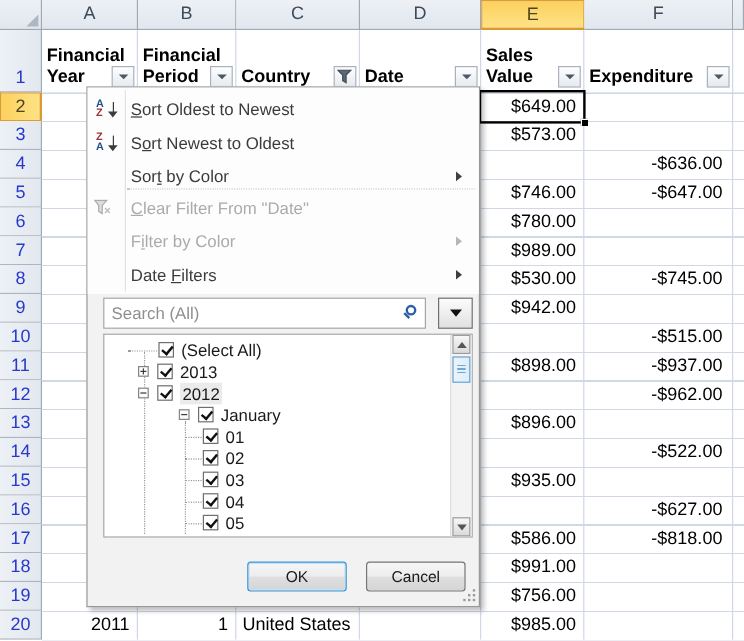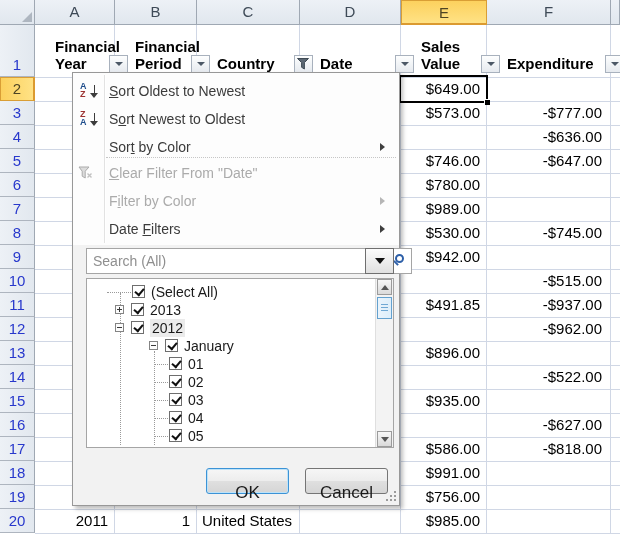--- a/index.html
+++ b/index.html
@@ -22,21 +22,21 @@
           border-right:1px solid #9FA8B3;border-bottom:1px solid #9FA8B3;}
   .corner .tri{position:absolute;right:2px;bottom:2px;width:0;height:0;
           border-left:10px solid transparent;border-bottom:10px solid #AEB6C0;}
 
   
   .vline{position:absolute;top:25px;height:508px;width:1px;background:#D0D7E5;}
   .hlines{position:absolute;left:35px;top:77px;right:0;height:457px;
           background:repeating-linear-gradient(to bottom,#D0D7E5 0 1px,transparent 1px 24px);}
 
   
-  .hcell{position:absolute;top:25px;height:52px;margin-left:16px;}
+  .hcell{position:absolute;top:25px;height:52px;}
   .hlabel{display:flex;flex-direction:column;justify-content:flex-end;height:100%;
           padding:0 0 5px 4px;font-weight:bold;font-size:15px;color:#000;line-height:17px;}
   .fbtn{position:absolute;right:3px;bottom:4px;width:19px;height:18px;
         background:linear-gradient(180deg,#FDFEFE,#E6EAEF);border:1px solid #A8B1BD;
         display:flex;align-items:center;justify-content:center;padding:0;cursor:default;}
   .tridown{width:0;height:0;border-left:4px solid transparent;border-right:4px solid transparent;
         border-top:4px solid #4C5866;}
 
   
   .cell{position:absolute;height:24px;line-height:24px;font-size:15px;color:#000;}
@@ -69,21 +69,21 @@
   .sico{position:absolute;left:6px;top:6px;width:22px;height:16px;}
   .sico .lt{position:absolute;left:1px;font-weight:bold;font-size:9px;line-height:9px;}
   .sico .top{top:-1px;} .sico .bot{top:7px;}
   .sico .blue{color:#1F4E8C;} .sico .red{color:#9C3332;}
   .sico .stem{position:absolute;right:6px;top:2px;width:1px;height:9px;background:#3C3C3C;}
   .sico .head{position:absolute;right:3px;top:10px;width:0;height:0;
         border-left:4px solid transparent;border-right:4px solid transparent;border-top:5px solid #3C3C3C;}
   .cficon{position:absolute;left:5px;top:7px;}
 
   
-  .searchwrap{position:absolute;left:13px;top:175px;width:326px;height:26px;}
+  .searchwrap{position:absolute;left:13px;top:175px;width:269px;height:26px;}
   .searchwrap input{width:100%;height:100%;border:1px solid #A5A5A5;padding:0 26px 0 6px;
         font-size:14px;color:#444;background:#fff;outline:none;}
   .searchwrap input::placeholder{color:#8F8F8F;opacity:1;}
   .mag{position:absolute;right:8px;top:6px;width:9px;height:9px;border:2px solid #2D5FA8;border-radius:50%;}
   .mag::after{content:"";position:absolute;left:-4px;top:6px;width:6px;height:2px;background:#2D5FA8;
         transform:rotate(45deg);}
   .sbtn{position:absolute;left:292px;top:175px;width:29px;height:26px;border:1px solid #6F6F6F;
         background:linear-gradient(180deg,#FCFCFC,#E0E0E0);display:flex;align-items:center;justify-content:center;padding:0;}
   .sbtn .tri{width:0;height:0;border-left:5px solid transparent;border-right:5px solid transparent;border-top:6px solid #111;}
 
@@ -108,23 +108,23 @@
         border:1px solid #9B9B9B;display:flex;align-items:center;justify-content:center;}
   .sb .up{top:0;} .sb .dn{bottom:0;}
   .triup{width:0;height:0;border-left:4px solid transparent;border-right:4px solid transparent;border-bottom:5px solid #555;}
   .tridn{width:0;height:0;border-left:4px solid transparent;border-right:4px solid transparent;border-top:5px solid #555;}
   .thumb{position:absolute;left:1px;right:1px;top:18px;height:22px;border:1px solid #63A1CF;
         background:linear-gradient(90deg,#EAF4FC,#DDEEFA);}
   .thumb::after{content:"";position:absolute;left:3px;right:3px;top:6px;height:8px;
         background:repeating-linear-gradient(to bottom,#6FA8D4 0 1px,transparent 1px 3px);}
 
   
-  .btn{position:absolute;top:395px;width:83px;height:25px;border-radius:3px;font-size:17px;color:#1A1A1A;
+  .btn{position:absolute;top:395px;width:83px;height:25px;border-radius:3px;font-size:13px;color:#1A1A1A;
        text-align:center;line-height:23px;background:linear-gradient(180deg,#F6F6F6,#EDEDED 48%,#DFDFDF 52%,#D5D5D5);
-       padding:12px;cursor:default;}
+       padding:0;cursor:default;}
   #okbtn{left:133px;border:1px solid #3C93D6;box-shadow:inset 0 0 0 1px #BEE3F9;}
   #cancelbtn{left:232px;border:1px solid #757575;}
 
   .grip{position:absolute;right:3px;bottom:4px;width:11px;height:11px;}
   .grip::before{content:"";position:absolute;left:9px;top:1px;width:2px;height:2px;background:#9B9B9B;
        box-shadow:-4px 4px 0 #9B9B9B,0 4px 0 #9B9B9B,-8px 8px 0 #9B9B9B,-4px 8px 0 #9B9B9B,0 8px 0 #9B9B9B;}
 
   u{text-decoration:underline;}
 </style>
 </head>
@@ -230,29 +230,28 @@
   <div class="rowhdr h24" style="top:485px">19</div>
   <div class="rowhdr h24" style="top:509px">20</div>
 
   <div class="cell cE" style="top:77px">$649.00</div>
   <div class="cell cE" style="top:101px">$573.00</div>
   <div class="cell cE" style="top:149px">$746.00</div>
   <div class="cell cE" style="top:173px">$780.00</div>
   <div class="cell cE" style="top:197px">$989.00</div>
   <div class="cell cE" style="top:221px">$530.00</div>
   <div class="cell cE" style="top:245px">$942.00</div>
-  <div class="cell cE" style="top:293px">$491.85</div>
+  <div class="cell cE" style="top:293px">$898.00</div>
   <div class="cell cE" style="top:341px">$896.00</div>
   <div class="cell cE" style="top:389px">$935.00</div>
   <div class="cell cE" style="top:437px">$586.00</div>
   <div class="cell cE" style="top:461px">$991.00</div>
   <div class="cell cE" style="top:485px">$756.00</div>
   <div class="cell cE" style="top:509px">$985.00</div>
 
-  <div class="cell cF" style="top:101px">-$777.00</div>
   <div class="cell cF" style="top:125px">-$636.00</div>
   <div class="cell cF" style="top:149px">-$647.00</div>
   <div class="cell cF" style="top:221px">-$745.00</div>
   <div class="cell cF" style="top:269px">-$515.00</div>
   <div class="cell cF" style="top:293px">-$937.00</div>
   <div class="cell cF" style="top:317px">-$962.00</div>
   <div class="cell cF" style="top:365px">-$522.00</div>
   <div class="cell cF" style="top:413px">-$627.00</div>
   <div class="cell cF" style="top:437px">-$818.00</div>
 

